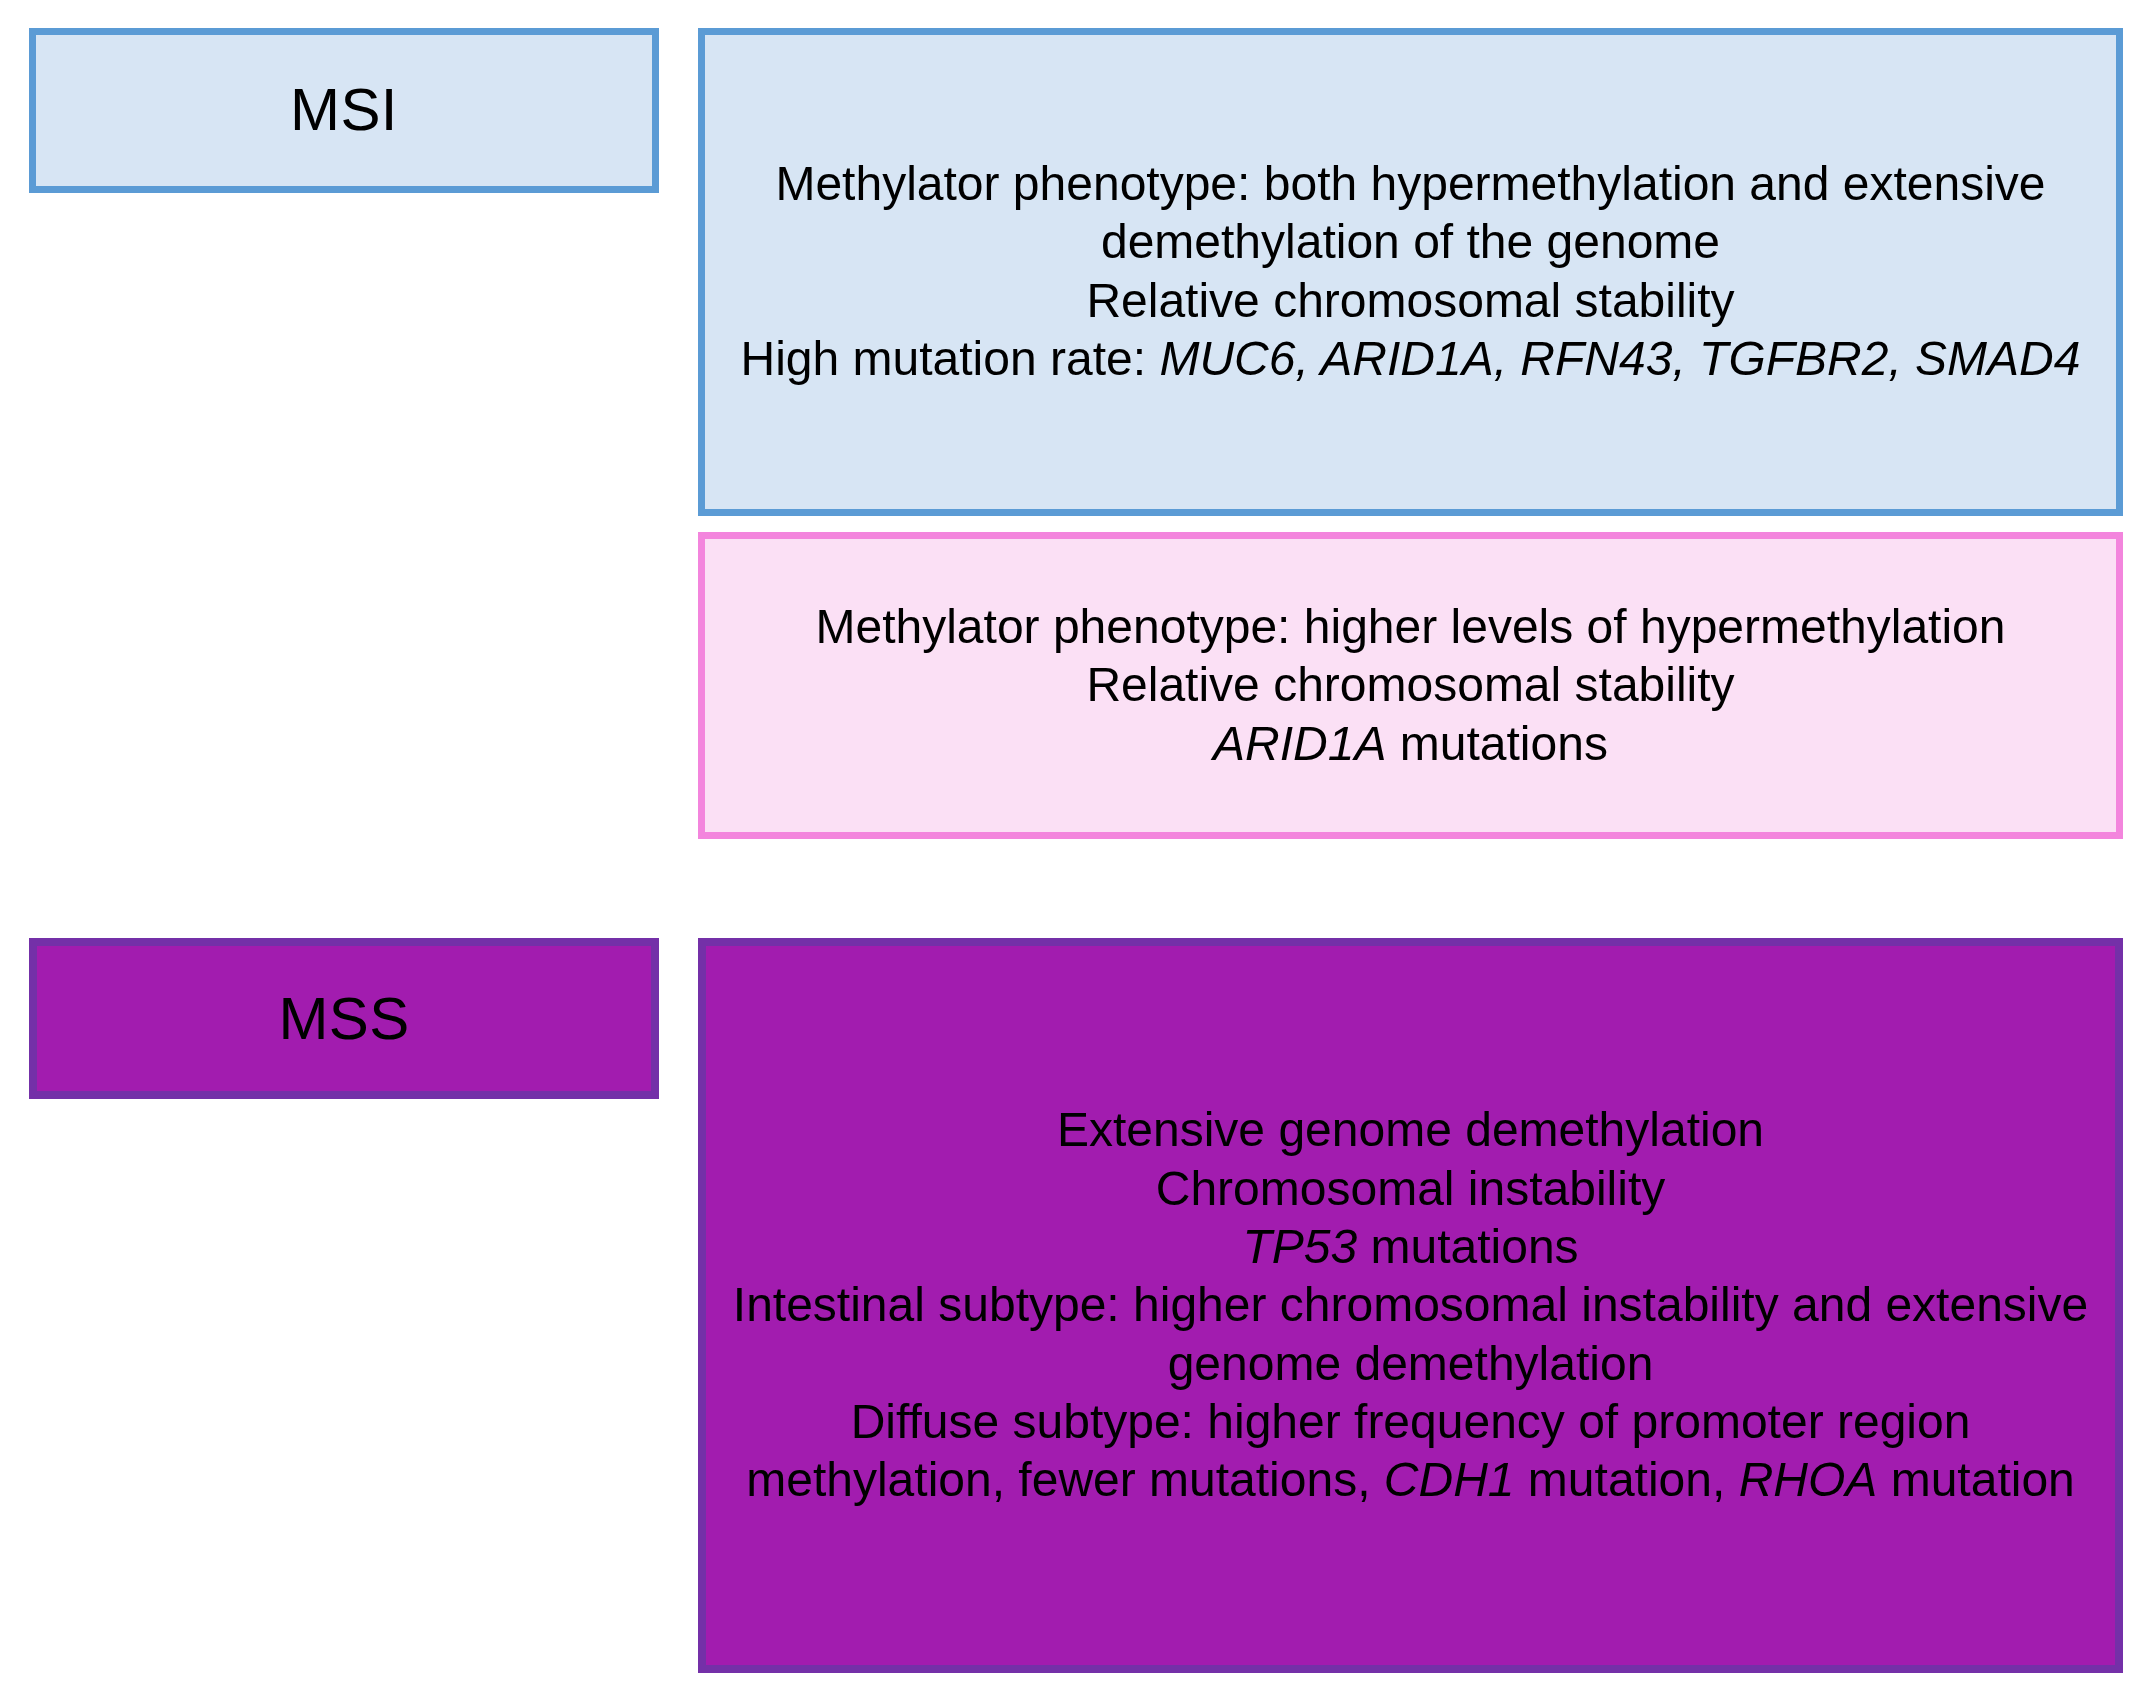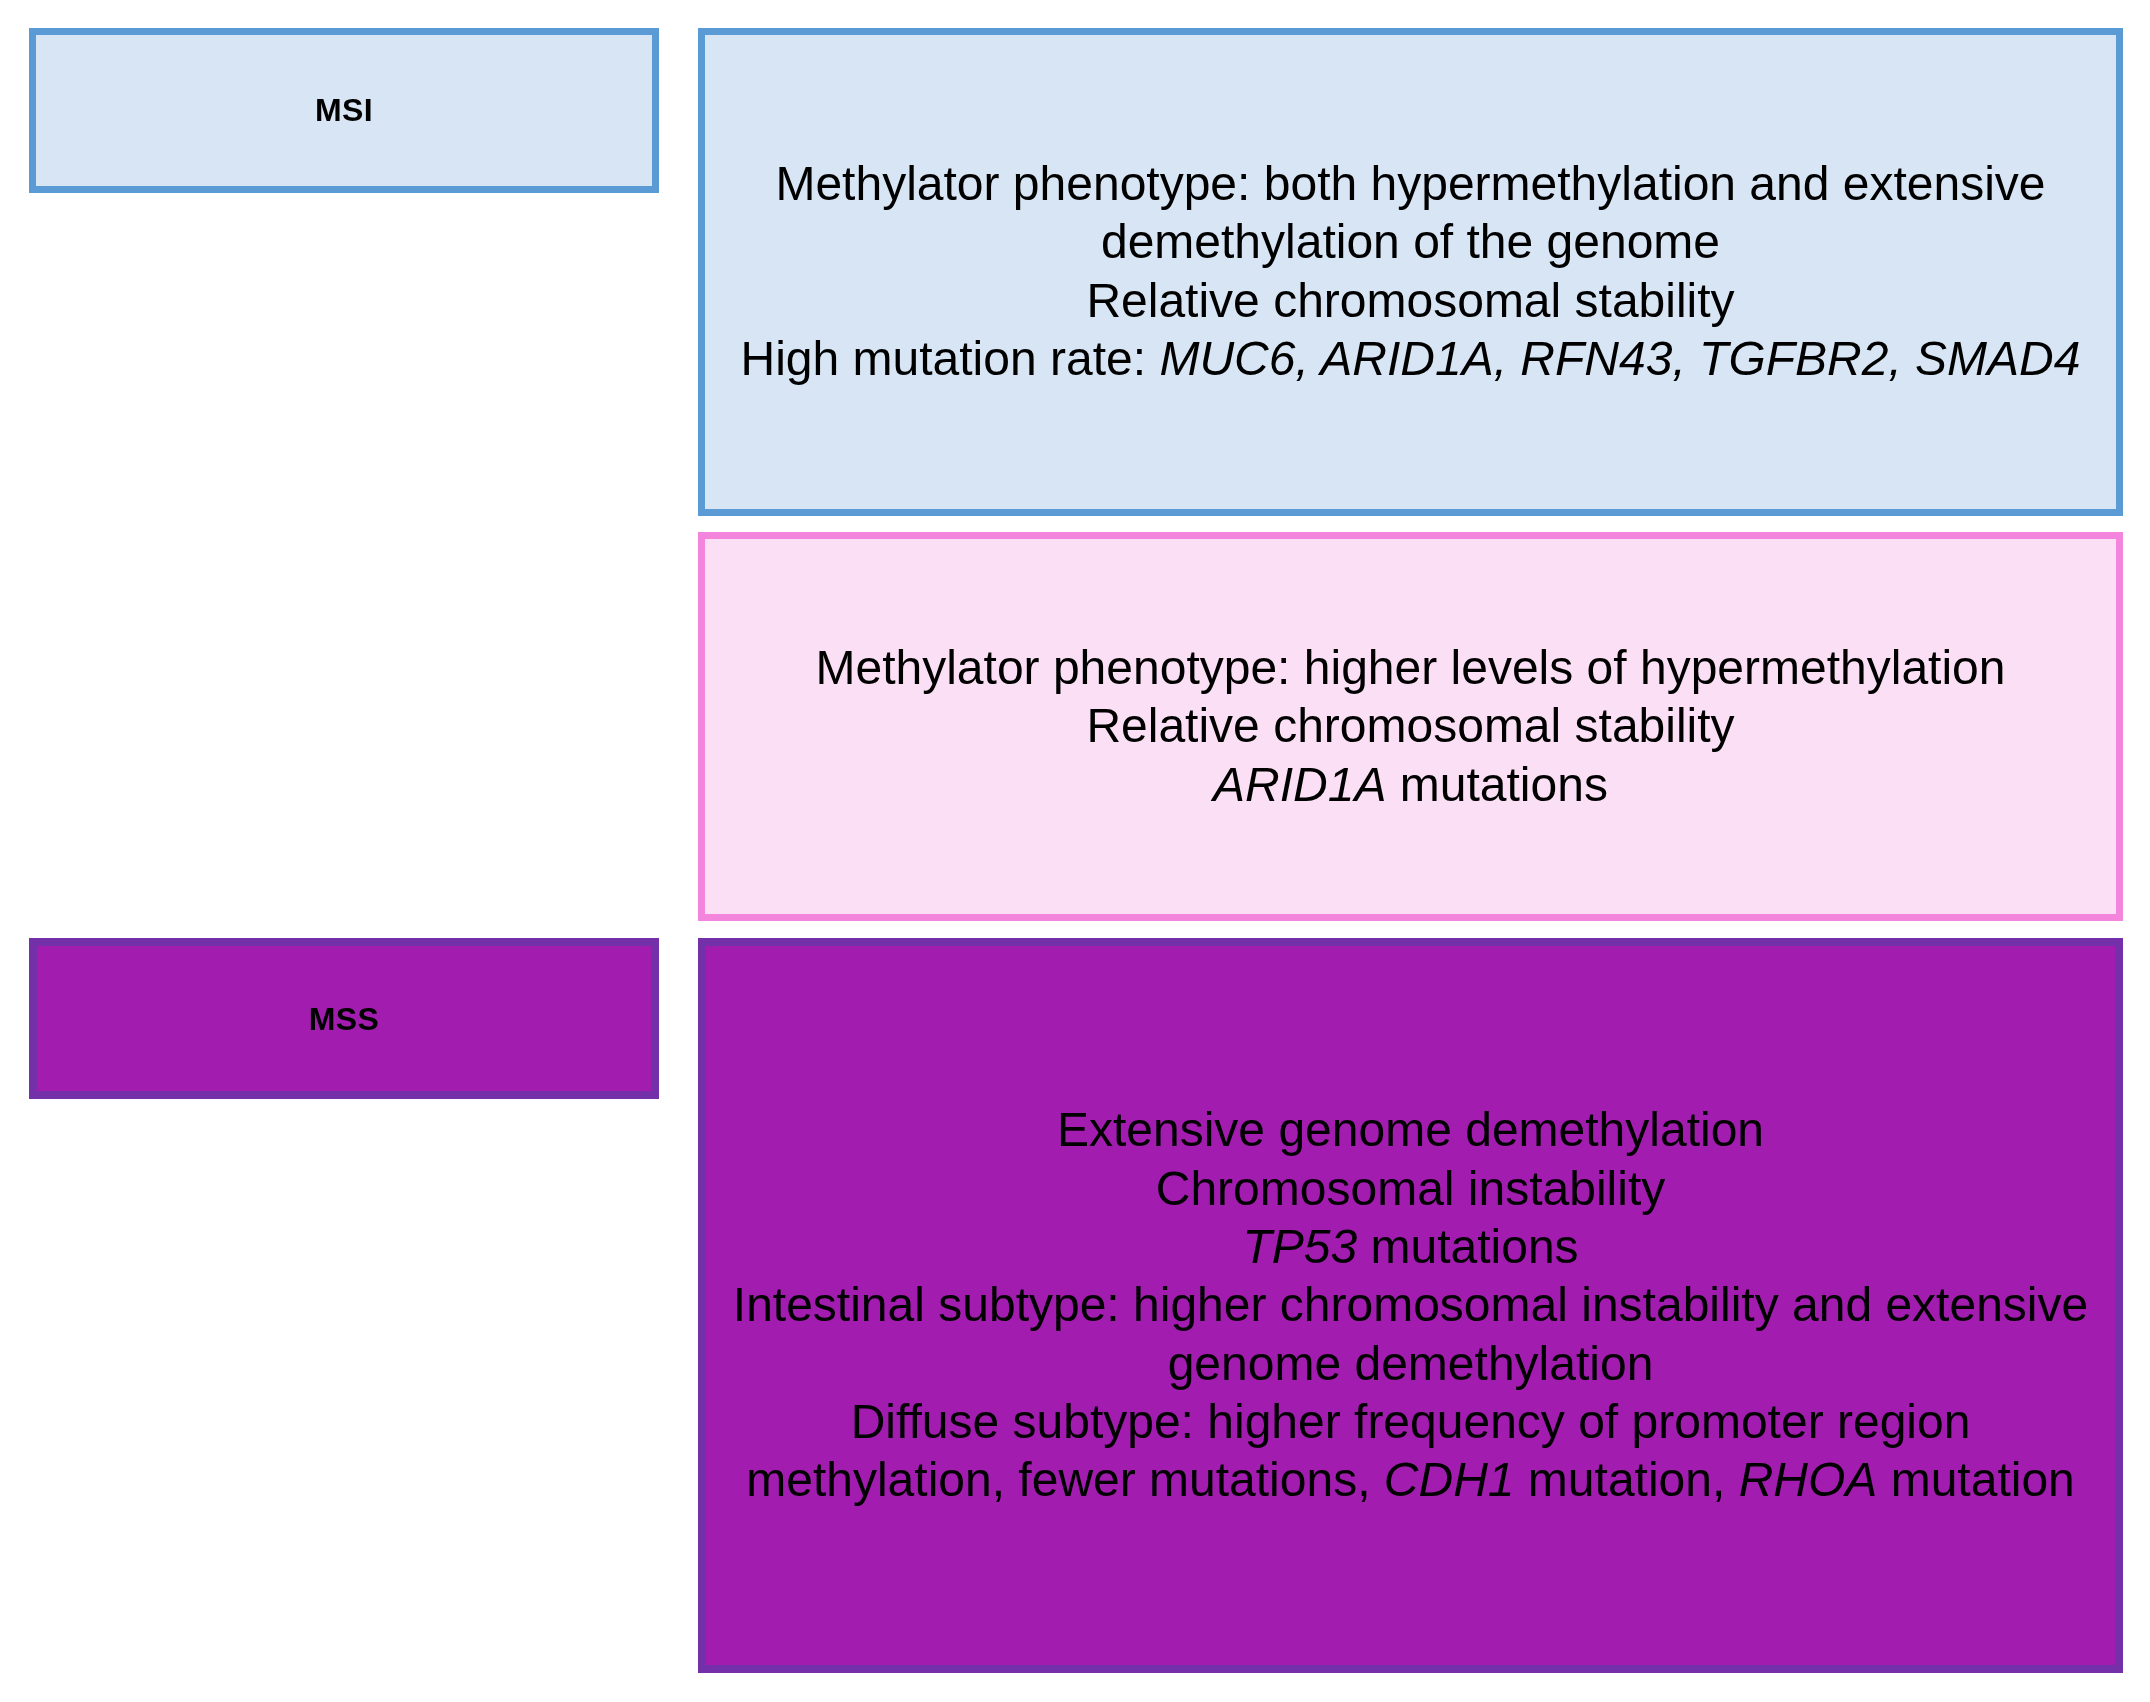--- a/index.html
+++ b/index.html
@@ -26,22 +26,22 @@
     position: absolute;
     left: 29px;
     width: 630px;            
     box-sizing: border-box;
     display: flex;
     align-items: center;
     justify-content: center;
     border-style: solid;
   }
   .label-box .label-text {
-    font-weight: bold;
-    font-size: 32px;
+    font-weight: normal;
+    font-size: 60px;
     line-height: 1;
     letter-spacing: 0.4px;
     white-space: nowrap;
   }
 
   
   .detail-panel {
     position: absolute;
     left: 698px;
     width: 1425px;           
@@ -77,21 +77,21 @@
   
   .purple-border{ border-color: #7430A8; }
   .purple-fill  { background: #a21caf; }
 
   
   #label-msi   { top: 27.5px;  height: 165px; border-width: 7px; }
   #panel-msi   { top: 27.5px;  height: 488px; border-width: 7px; }
 
   
   #label-mssebv{ top: 532px; height: 161px; border-width: 7px; }
-  #panel-mssebv{ top: 532px; height: 389px; border-width: 7px; }
+  #panel-mssebv{ top: 532px; height: 307px; border-width: 7px; }
 
   
   #label-mss   { top: 938px; height: 161px; border-width: 8.6px; }
   #panel-mss   { top: 938px; height: 735px; border-width: 8.6px; }
 </style>
 </head>
 <body>
 
 <div class="diagram">
 

